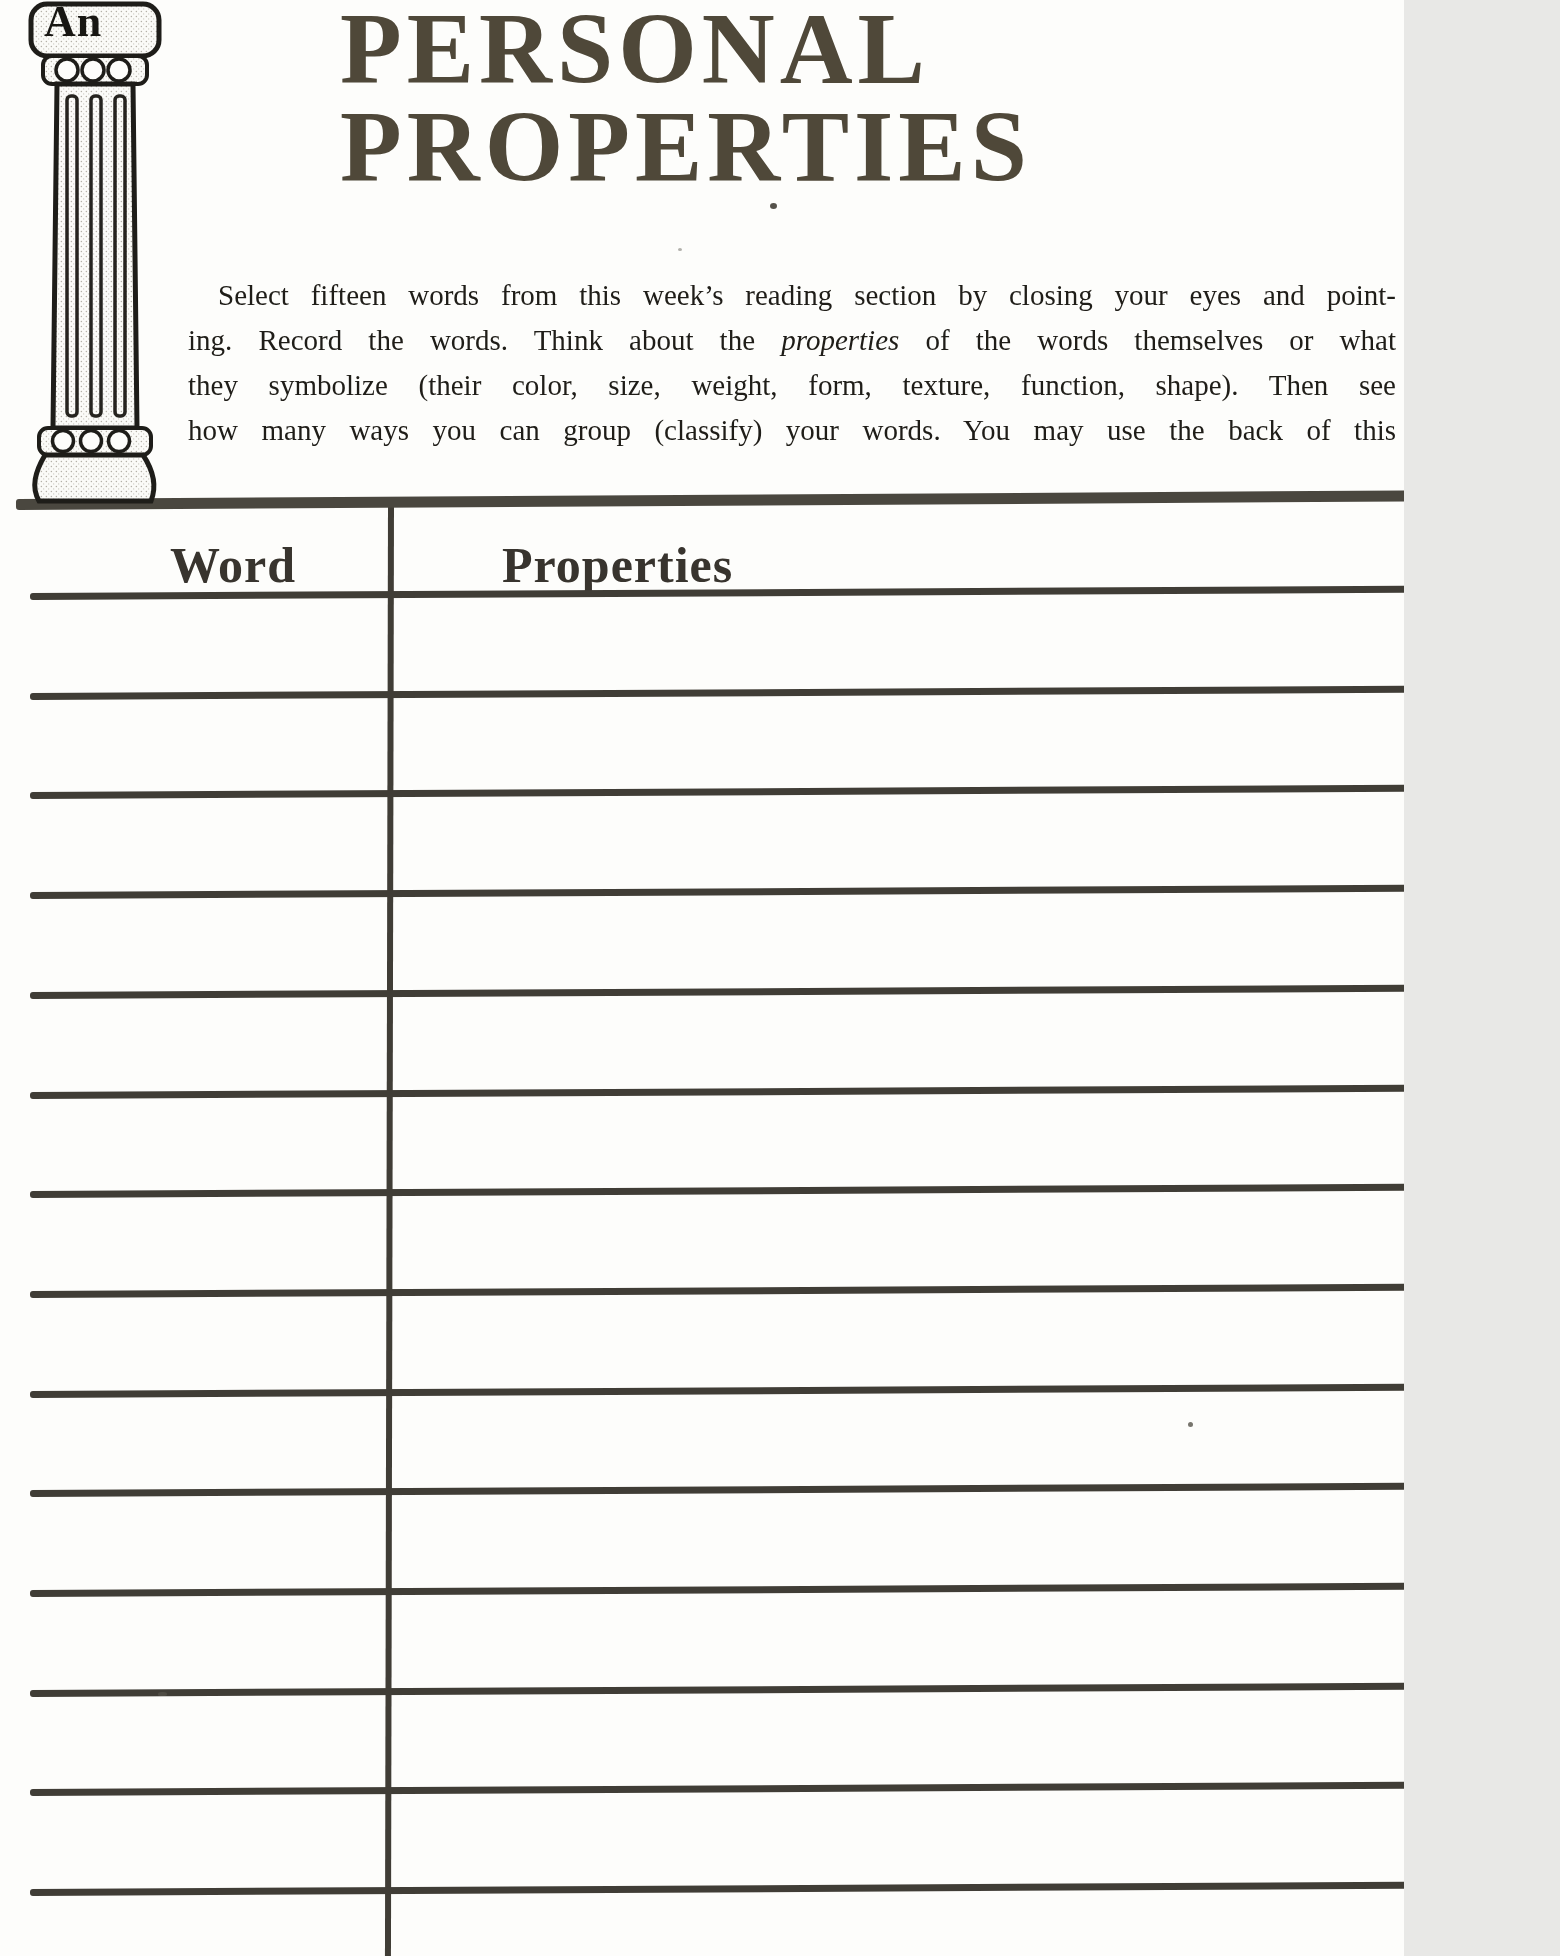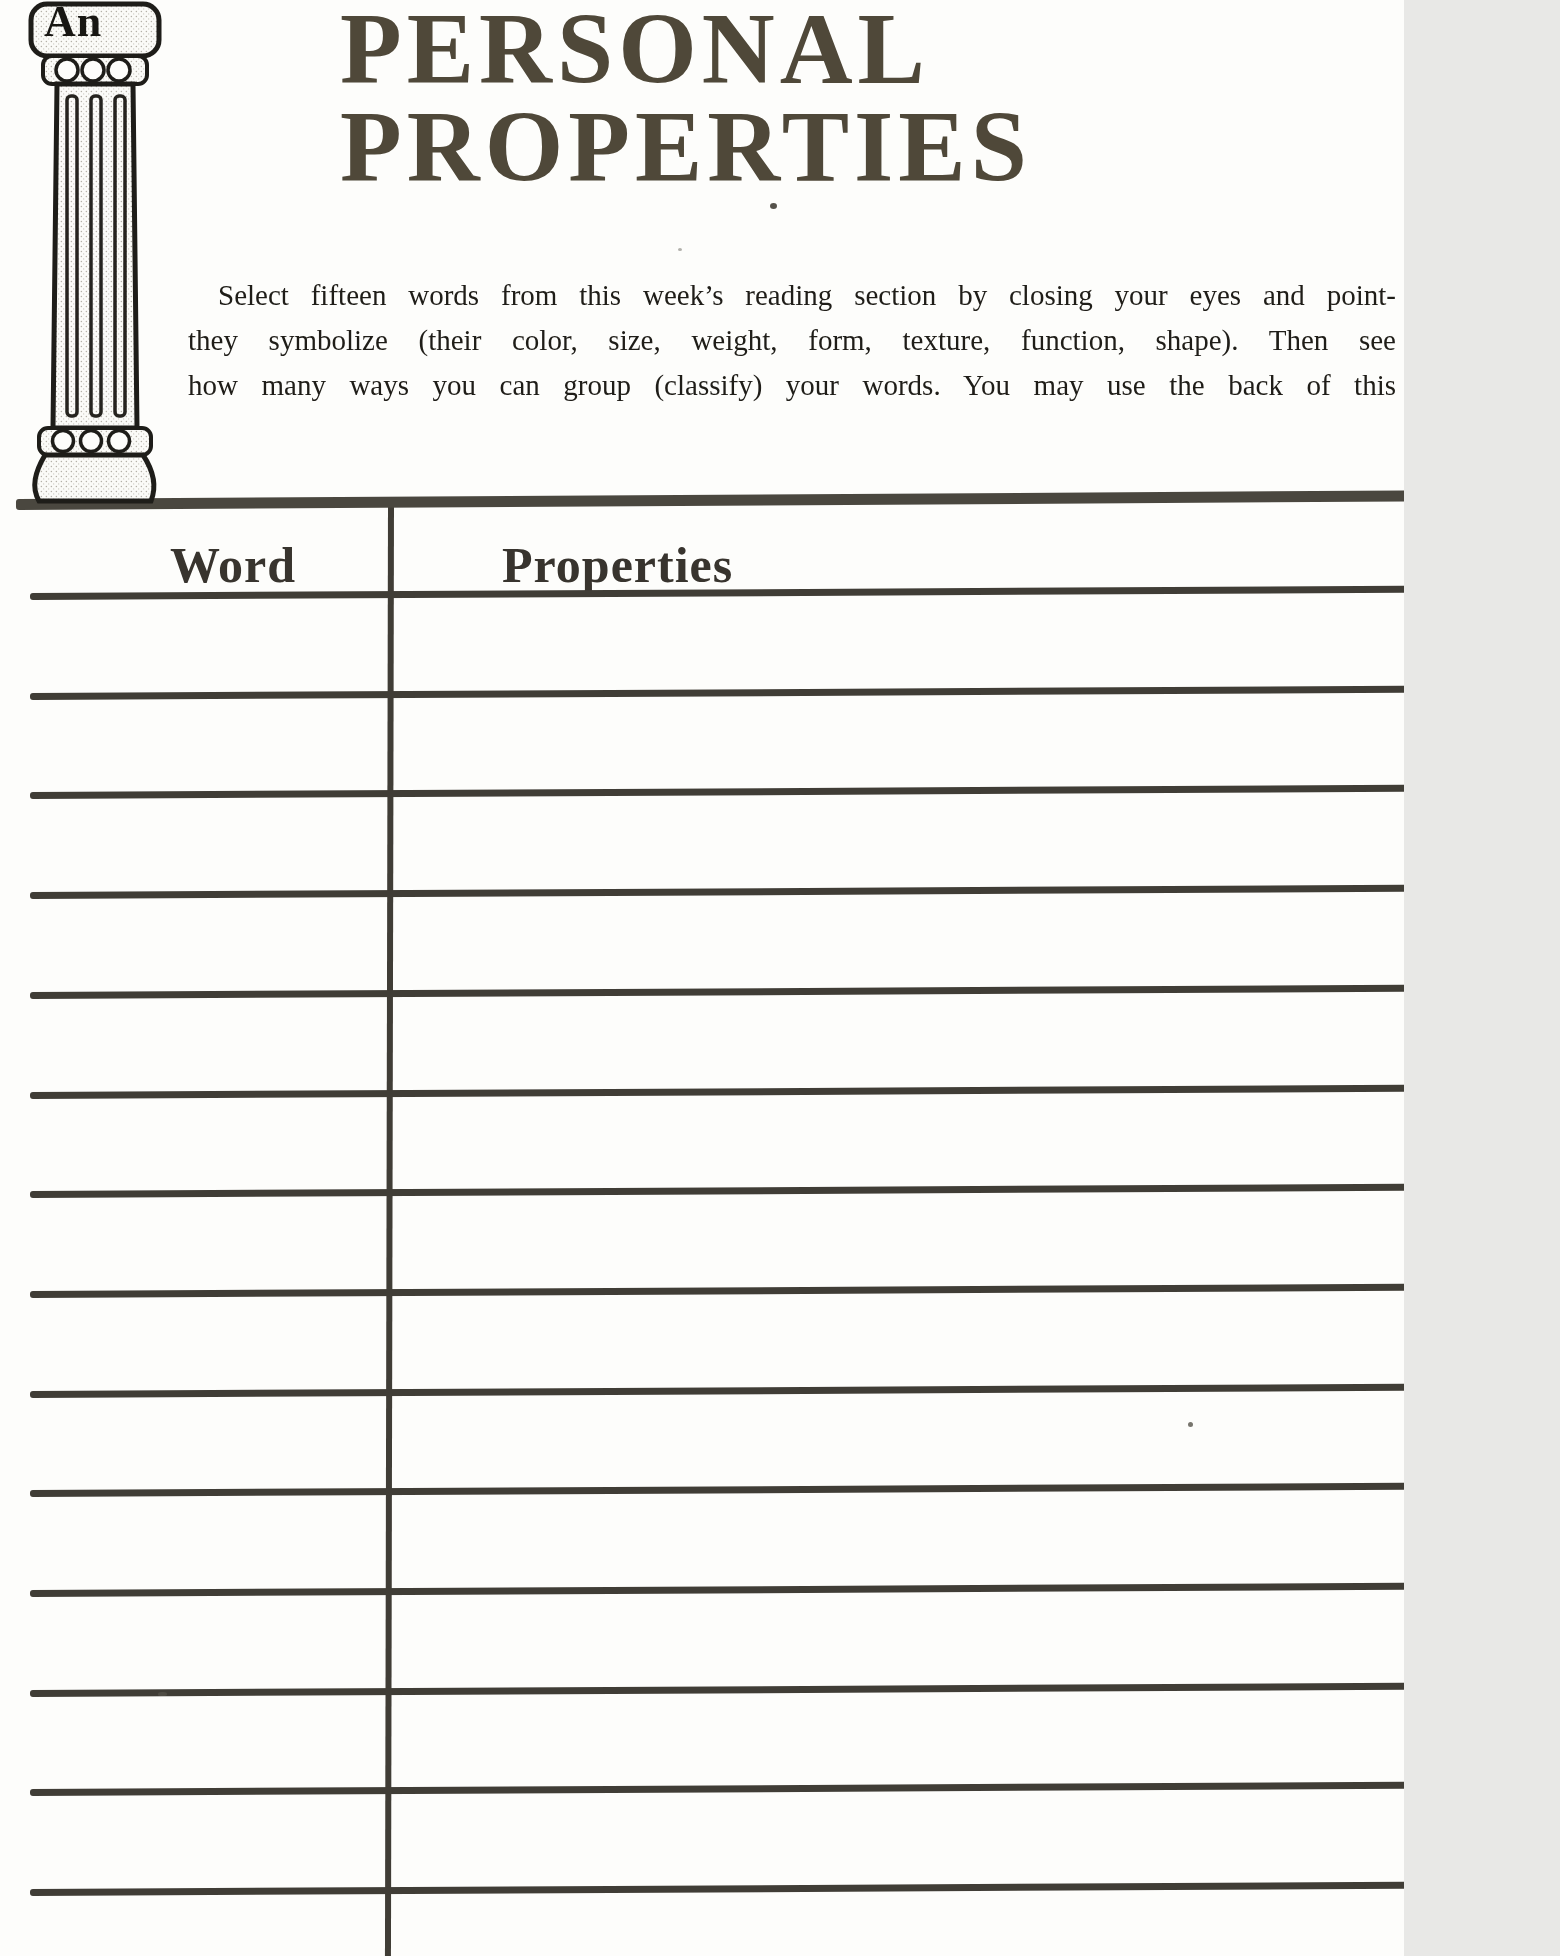--- a/index.html
+++ b/index.html
@@ -125,20 +125,21 @@
 
   <div class="corner-label">An</div>
 
   <div class="title">
     <div>PERSONAL</div>
     <div>PROPERTIES</div>
   </div>
 
   <div class="instructions" id="instructions">
       <div class="para-line indent"><span>Select fifteen words from this week’s reading section by closing your eyes and point-</span></div>
+      <div class="para-line"><span>ing. Record the words. Think about the </span><em>properties</em><span> of the words themselves or what</span></div>
       <div class="para-line"><span>they symbolize (their color, size, weight, form, texture, function, shape). Then see</span></div>
       <div class="para-line"><span>how many ways you can group (classify) your words. You may use the back of this</span></div>
     </div>
 
   <div class="heavy-border"></div>
 
   <div class="col-header word">Word</div>
   <div class="col-header properties">Properties</div>
 
   <div class="divider"></div>

